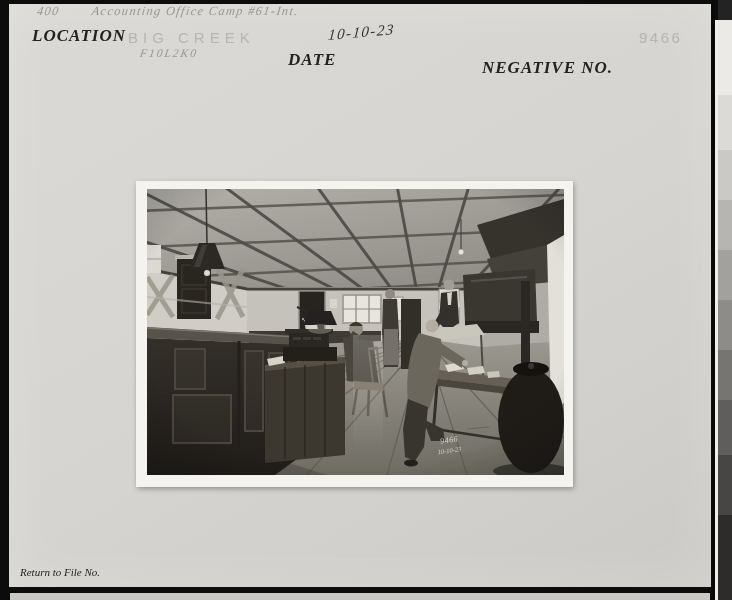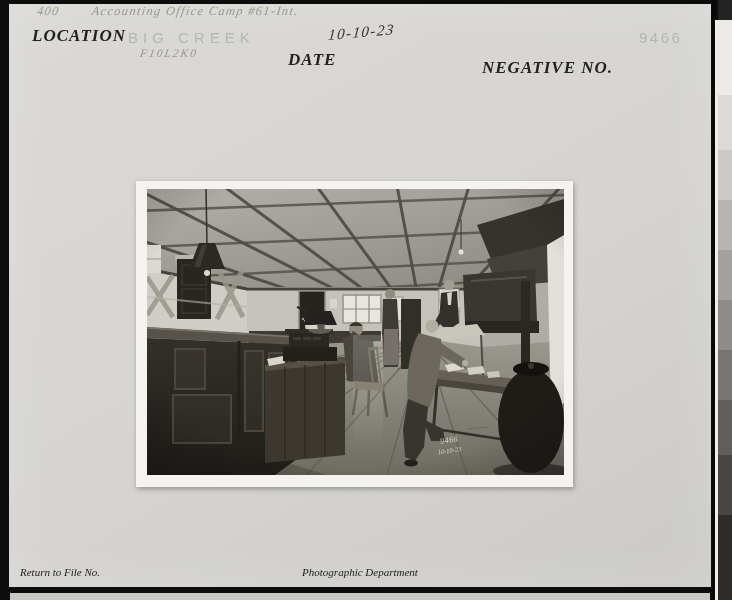--- a/index.html
+++ b/index.html
@@ -50,21 +50,20 @@
     <div class="abs stamp loc-stamp">BIG CREEK</div>
     <div class="abs pencil loc-pencil">F10L2K0</div>
 
     <div class="abs lbl date-lbl">DATE</div>
     <div class="abs date-val">10-10-23</div>
 
     <div class="abs lbl neg-lbl">NEGATIVE NO.</div>
     <div class="abs stamp neg-val">9466</div>
 
     <div class="abs foot f-left">Return to File No.</div>
-    <div class="abs foot f-center">Photographic Department</div>
   </div>
 
   <div class="photo">
     <svg width="417" height="286" viewBox="0 0 417 286" role="img">
       <defs>
         <linearGradient id="gCeil" x1="0" y1="0" x2="0.6" y2="1">
           <stop offset="0" stop-color="#b2b0a9"></stop>
             <stop offset="1" stop-color="#8b8982"></stop>
         </linearGradient>
         <linearGradient id="gFloor" x1="0" y1="0" x2="0" y2="1">

